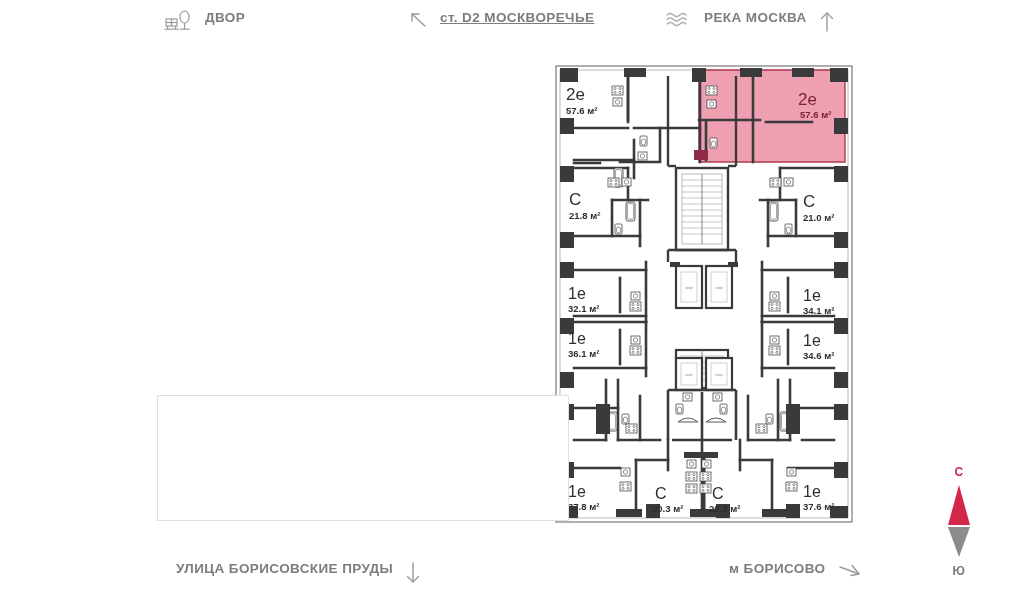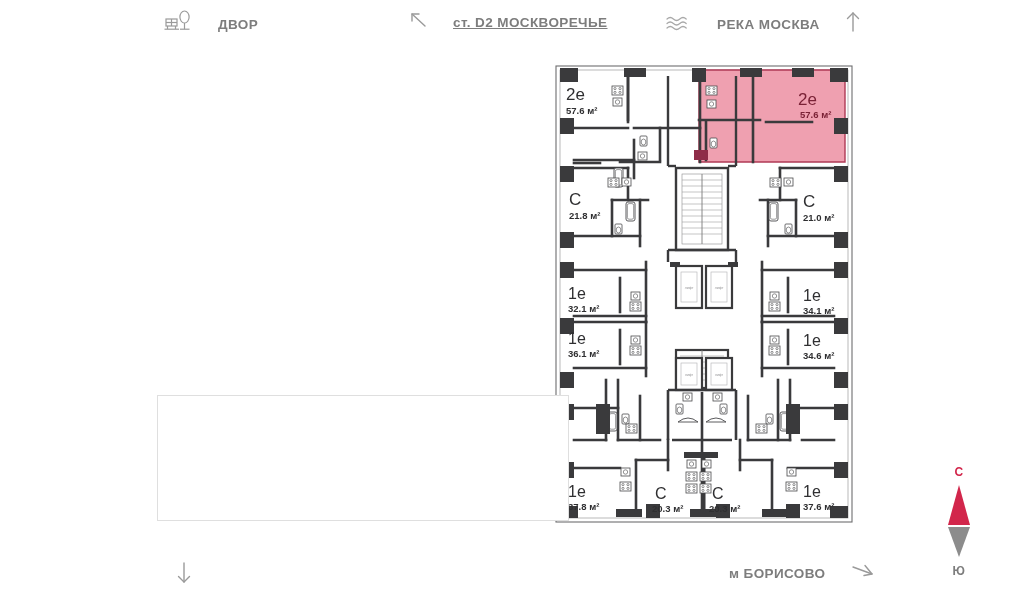--- a/index.html
+++ b/index.html
@@ -13,22 +13,22 @@
     position: relative;
     overflow: hidden;
     font-family: "Liberation Sans", sans-serif;
     color: #6b6b6b;
   }
 
   
   .annot {
     position: absolute;
     display: flex;
-    align-items: flex-end;
-    gap: 25px;
+    align-items: flex-start;
+    gap: 12px;
     font-size: 13.5px;
     font-weight: bold;
     letter-spacing: 0.4px;
     color: #7d7d7d;
     white-space: nowrap;
   }
   .annot .lbl { color: #7d7d7d; }
 
   #annot-yard   { left: 163px; top: 10px; }
   #annot-d2     { left: 408px; top: 10px; text-decoration: underline; }
@@ -124,20 +124,21 @@
   <span class="lbl">РЕКА МОСКВА</span>
   <span>
     <svg class="icon-svg" width="16" height="22" viewBox="0 0 16 22" fill="none" stroke="#9a9a9a" stroke-width="1.4" stroke-linecap="round" stroke-linejoin="round">
       <line x1="8" y1="21" x2="8" y2="3"></line>
       <polyline points="2.5,8.5 8,3 13.5,8.5"></polyline>
     </svg>
   </span>
 </div>
 
 <div class="annot" id="annot-street">
+  <span class="lbl">УЛИЦА БОРИСОВСКИЕ ПРУДЫ</span>
   <span>
     <svg class="icon-svg" width="16" height="24" viewBox="0 0 16 24" fill="none" stroke="#9a9a9a" stroke-width="1.4" stroke-linecap="round" stroke-linejoin="round">
       <line x1="8" y1="2" x2="8" y2="21"></line>
       <polyline points="2.5,15.5 8,21 13.5,15.5"></polyline>
     </svg>
   </span>
 </div>
 
 <div class="annot" id="annot-metro">
   <span class="lbl">м БОРИСОВО</span>

